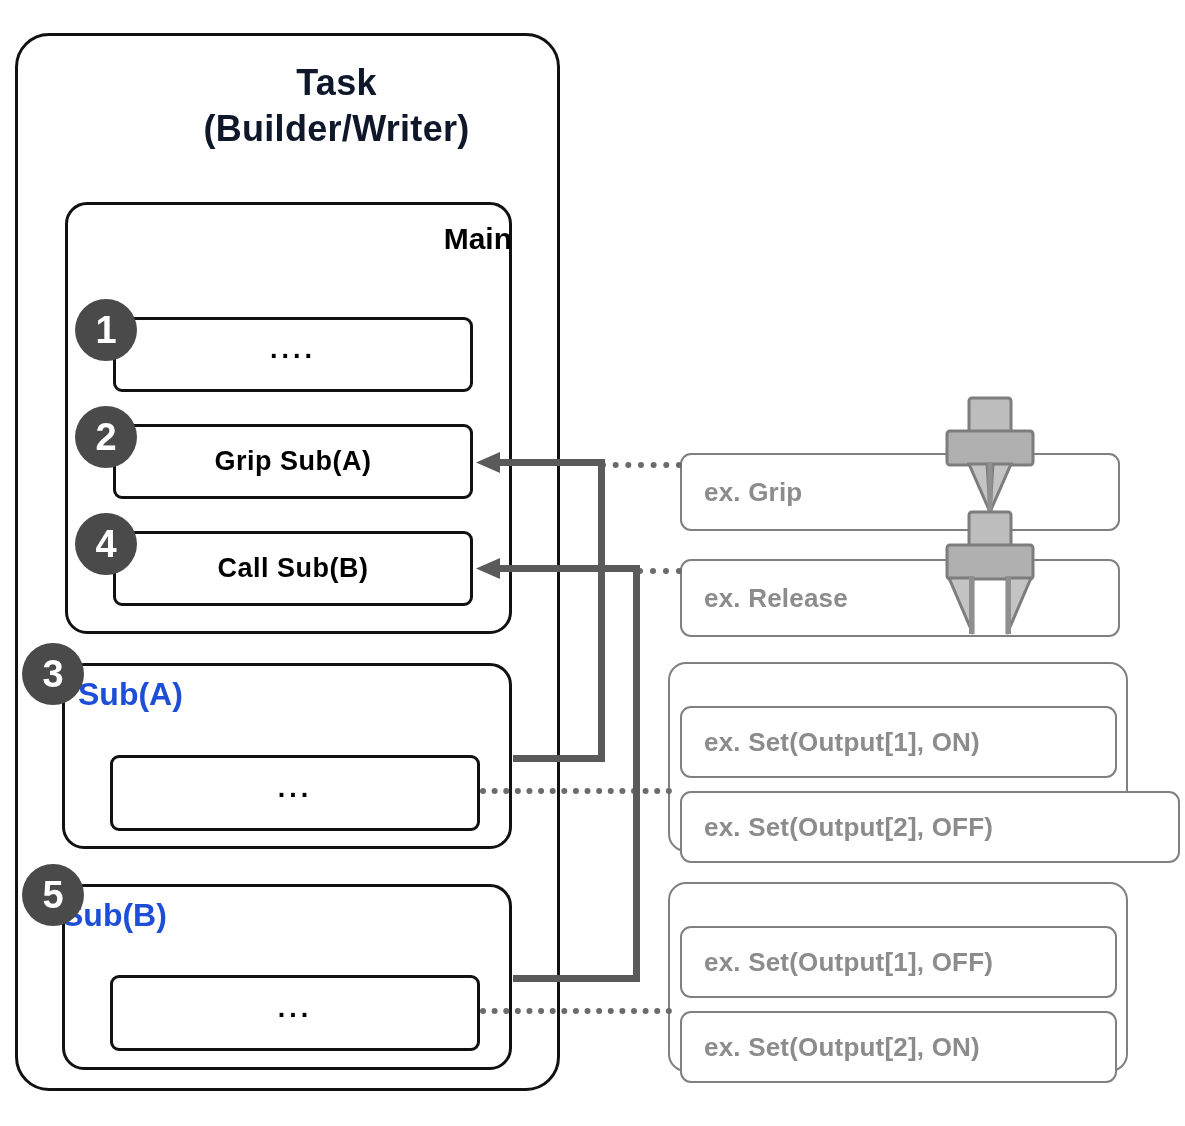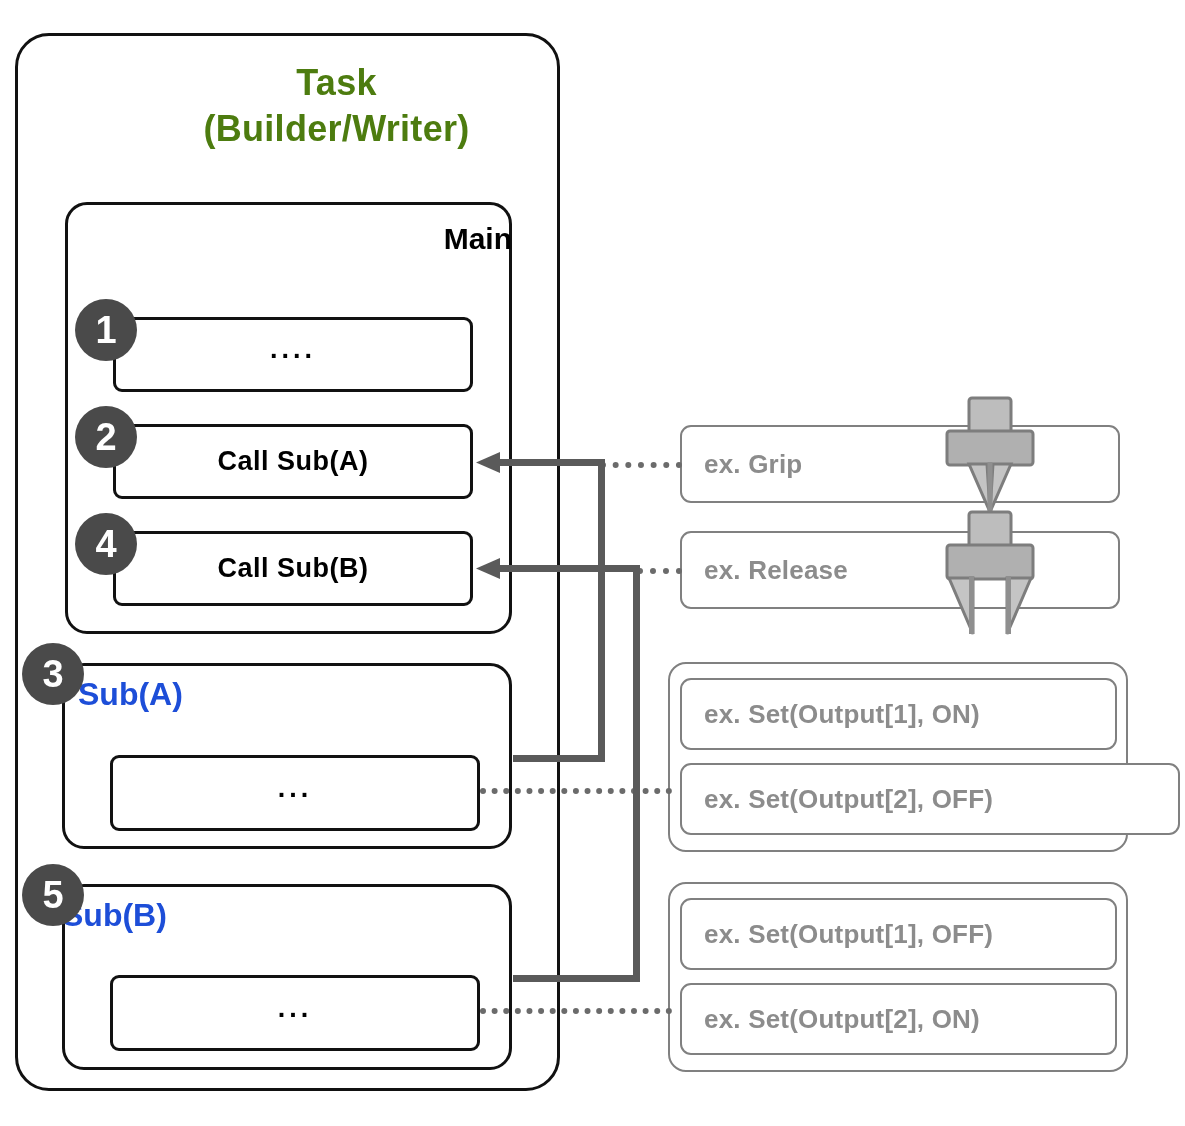--- a/index.html
+++ b/index.html
@@ -18,21 +18,21 @@
   
   .abox{position:absolute;box-sizing:border-box;}
 
   
   .task-outer{
     left:15px; top:33px; width:545px; height:1058px;
     border:3px solid #111111; border-radius:34px; background:#ffffff;
   }
   .task-title{
     position:absolute; left:15px; top:60px; width:643px;
-    text-align:center; color:#4d7c0f;
+    text-align:center; color:#0f172a;
     font-size:36px; font-weight:bold; line-height:46px;
     letter-spacing:.3px;
   }
   .main-box{
     left:65px; top:202px; width:447px; height:432px;
     border:3px solid #111111; border-radius:22px; background:#ffffff;
   }
   .main-title{
     position:absolute; left:65px; top:222px; width:447px;
     text-align:right; color:#000000;
@@ -63,21 +63,21 @@
     display:flex; align-items:center; justify-content:center;
     color:#ffffff; font-size:38px; font-weight:bold; line-height:1;
     z-index:40;
   }
 
   
   .ex-box{
     border:2.5px solid #808080; border-radius:11px; background:#ffffff;
     display:flex; align-items:center;
     color:#8c8c8c; font-size:26px; font-weight:bold;
-    padding-left:22px; letter-spacing:.2px;
+    padding-left:22px; letter-spacing:.2px;margin-top:28px;
   }
   .ex-group{
     border:2.5px solid #808080; border-radius:18px; background:#ffffff;
   }
 
   
   .conn{position:absolute;background:#5a5a5a;z-index:30;}
   .dotline{
     position:absolute; height:0; z-index:25;
     border-top:6px dotted #6b6b6b;
@@ -104,21 +104,21 @@
   <div class="main-title">Main</div>
 
   <div class="abox dots-box" style="left:113px;top:317px;width:360px;height:75px;">
     <span>....</span>
   </div>
   <div class="badge" style="left:75px;top:299px;">
     <span>1</span>
   </div>
 
   <div class="abox step-box" style="left:113px;top:424px;width:360px;height:75px;">
-    <span>Call Sub(A)</span>
+    <span>Grip Sub(A)</span>
   </div>
   <div class="badge" style="left:75px;top:406px;">
     <span>2</span>
   </div>
 
   <div class="abox step-box" style="left:113px;top:531px;width:360px;height:75px;">
     <span>Call Sub(B)</span>
   </div>
   <div class="badge" style="left:75px;top:513px;">
     <span>4</span>

